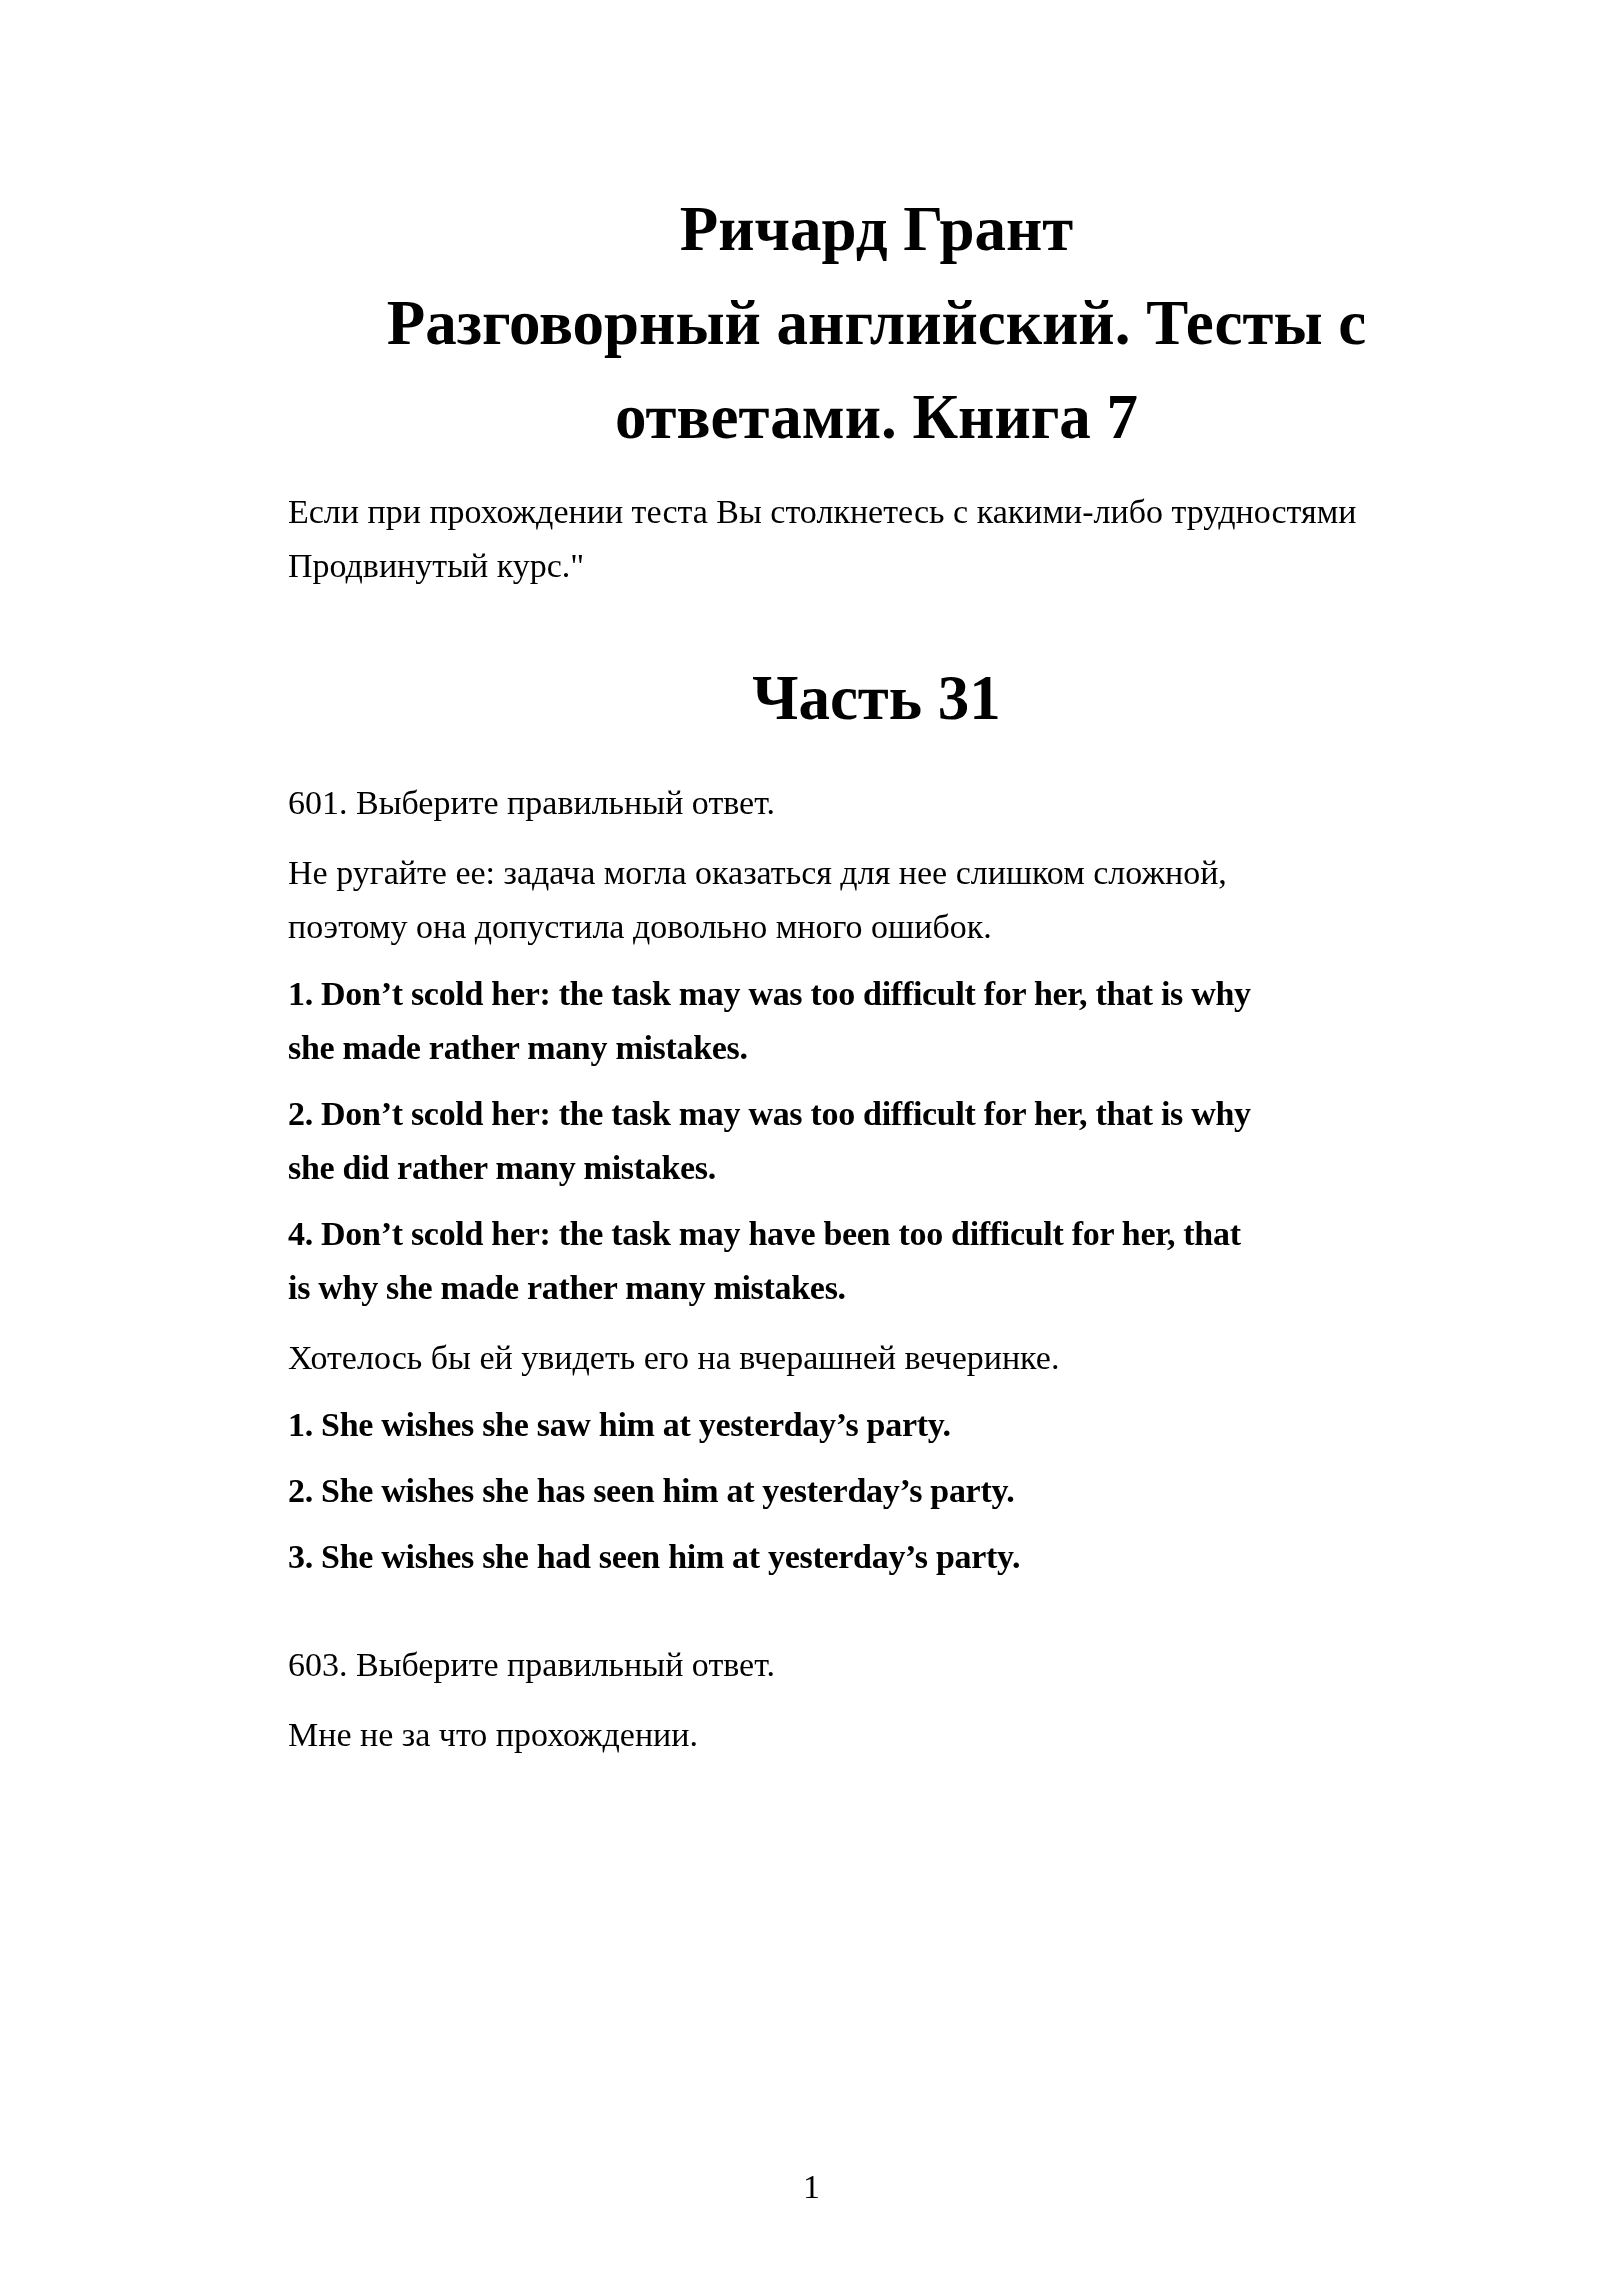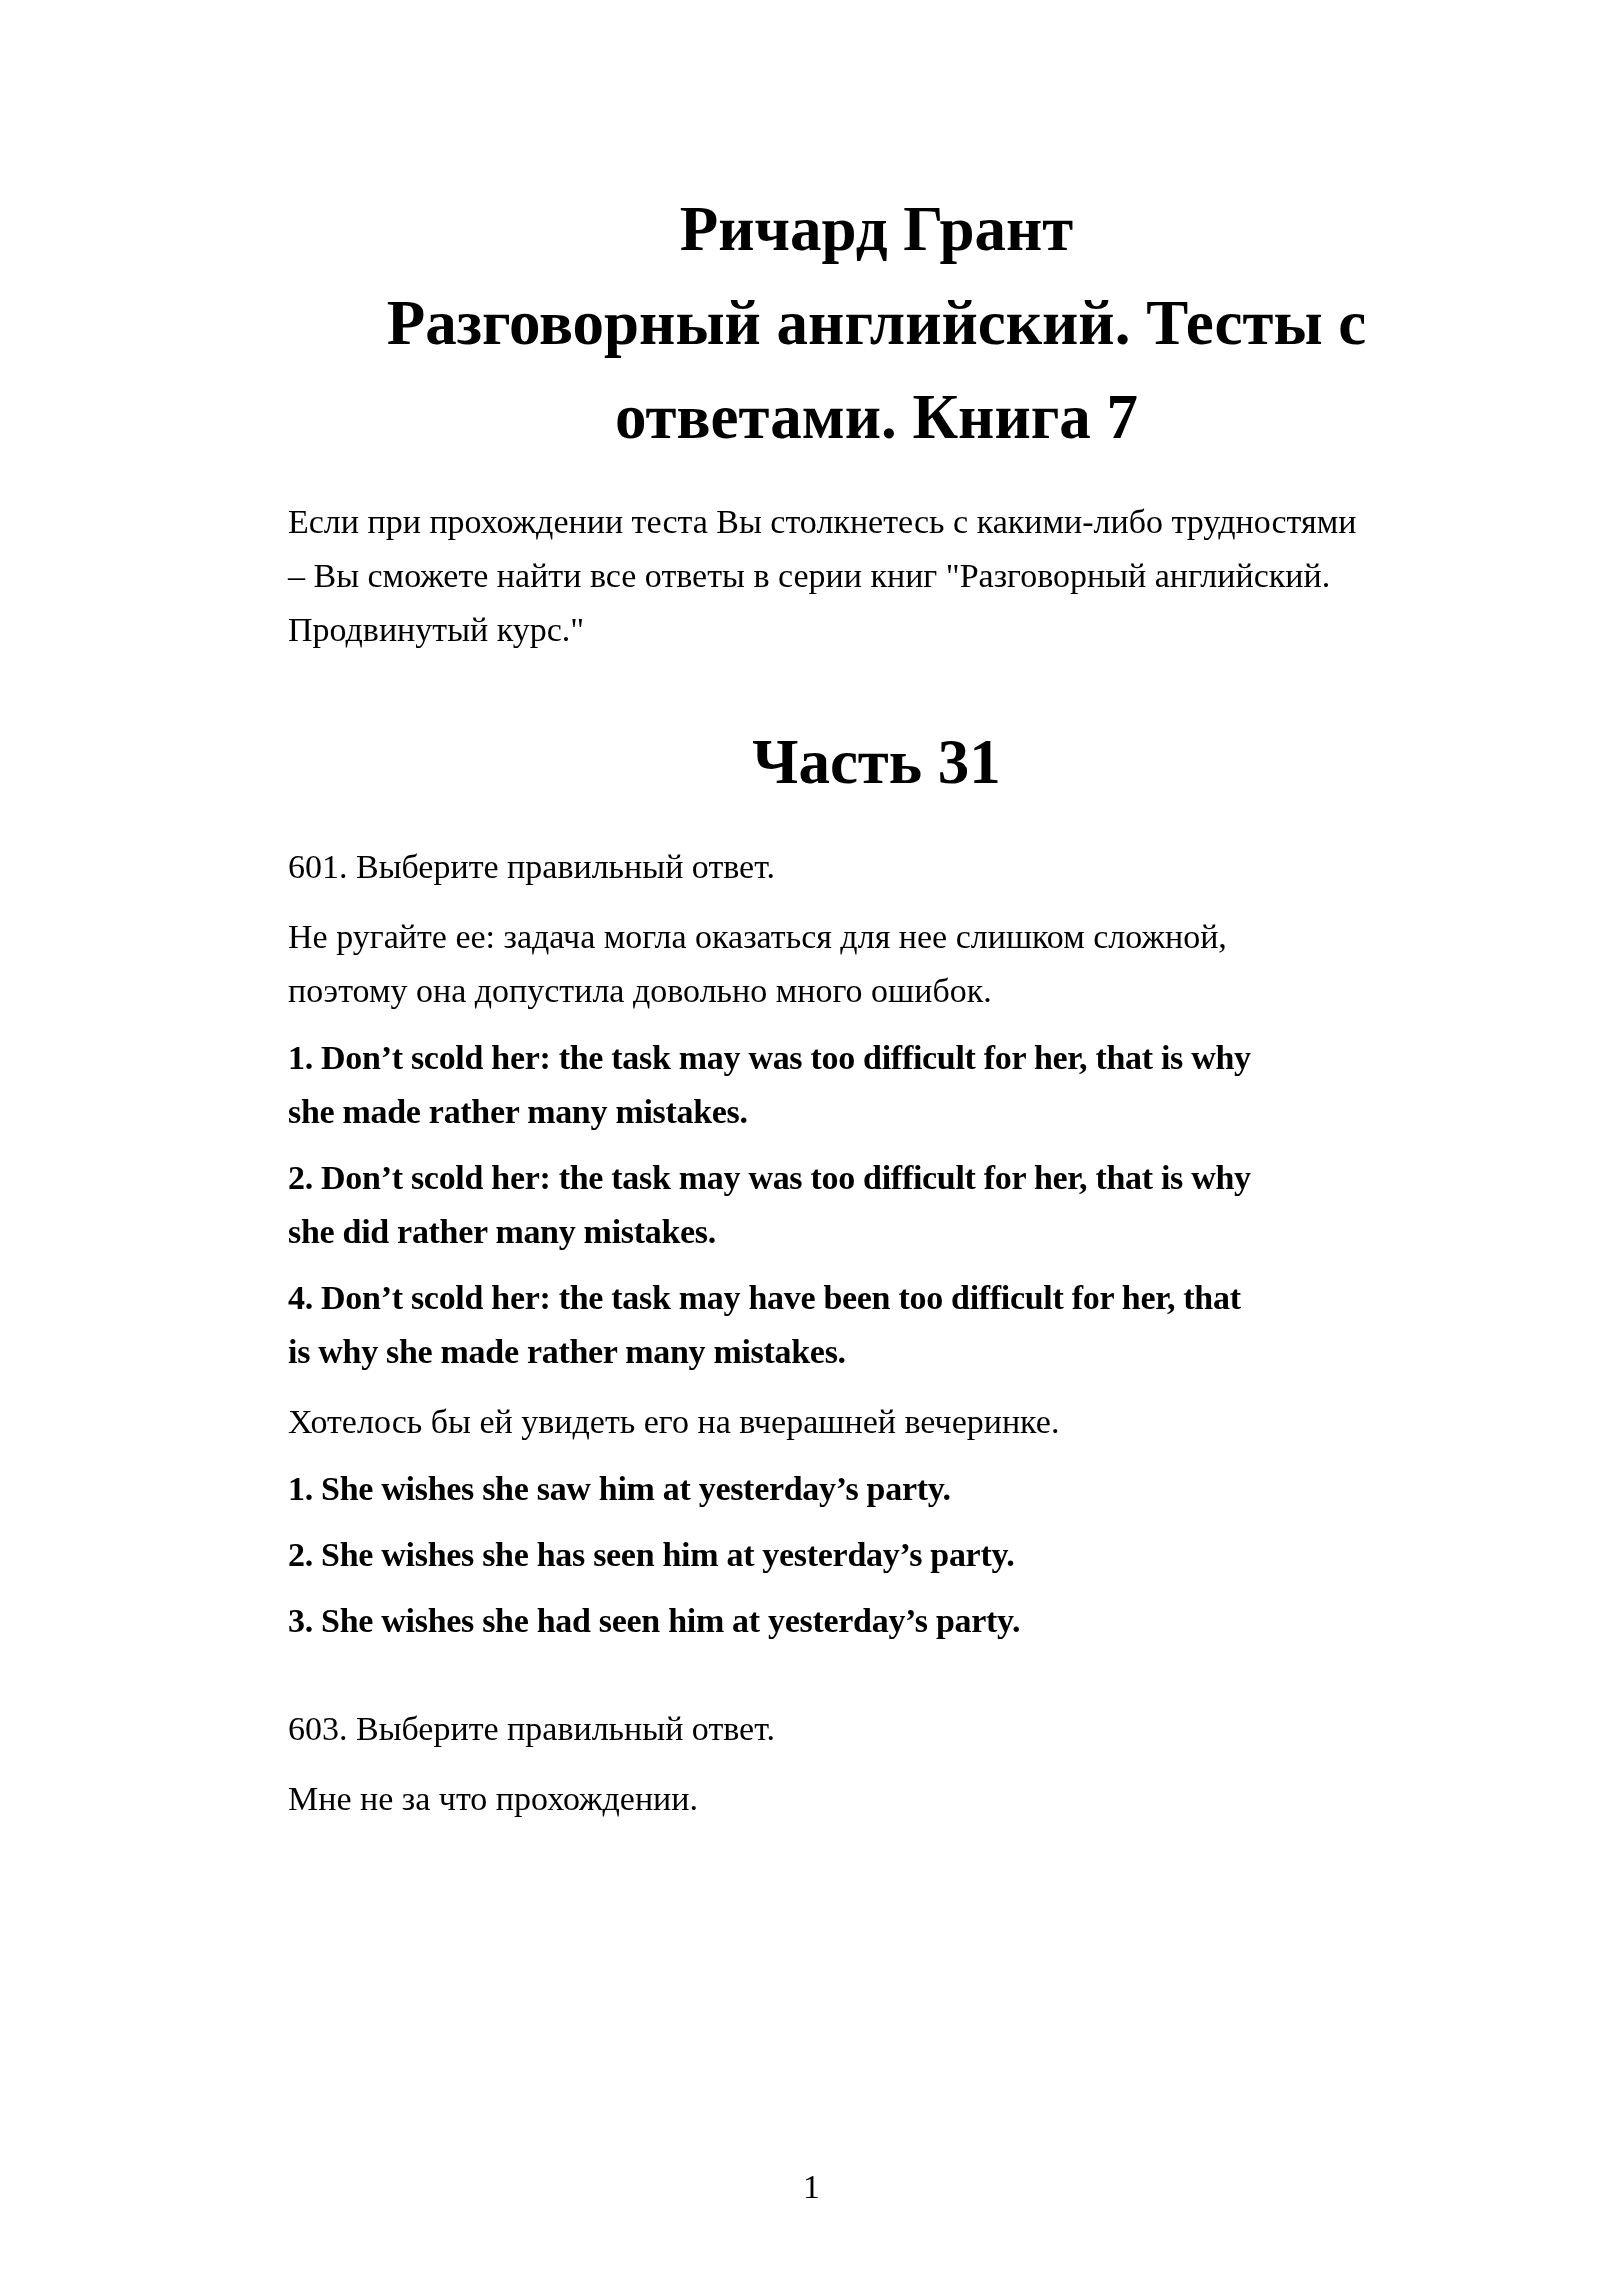--- a/index.html
+++ b/index.html
@@ -30,21 +30,21 @@
     margin-top: 182px;
     text-align: center;
     font-weight: bold;
     font-size: 63px;
     line-height: 94px;
     letter-spacing: 0px;
   }
 
   
   .intro-block {
-    margin-top: 31px;
+    margin-top: 21px;
     font-size: 34px;
     line-height: 54px;
   }
 
   
   .part-heading {
     margin-top: 58px;
     text-align: center;
     font-weight: bold;
     font-size: 63px;
@@ -90,21 +90,20 @@
   <div class="content">
 
     <div class="title-block">
       <div class="line">Ричард Грант</div>
       <div class="line">Разговорный английский. Тесты с</div>
       <div class="line">ответами. Книга 7</div>
     </div>
 
     <div class="intro-block">
       <div class="line">Если при прохождении теста Вы столкнетесь с какими-либо трудностями</div>
-      <div class="line">– Вы сможете найти все ответы в серии книг "Разговорный английский.</div>
       <div class="line">Продвинутый курс."</div>
     </div>
 
     <div class="part-heading">
       <span class="line">Часть 31</span>
     </div>
 
     <div class="q-header">
       <span class="line">601. Выберите правильный ответ.</span>
     </div>

